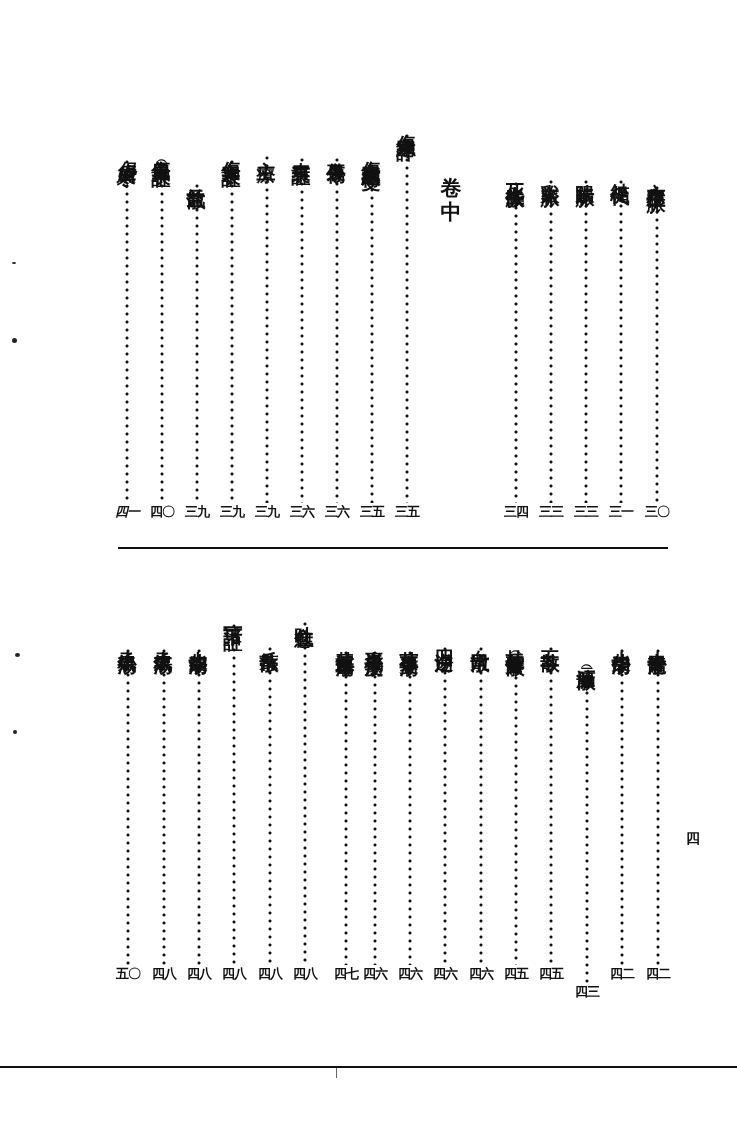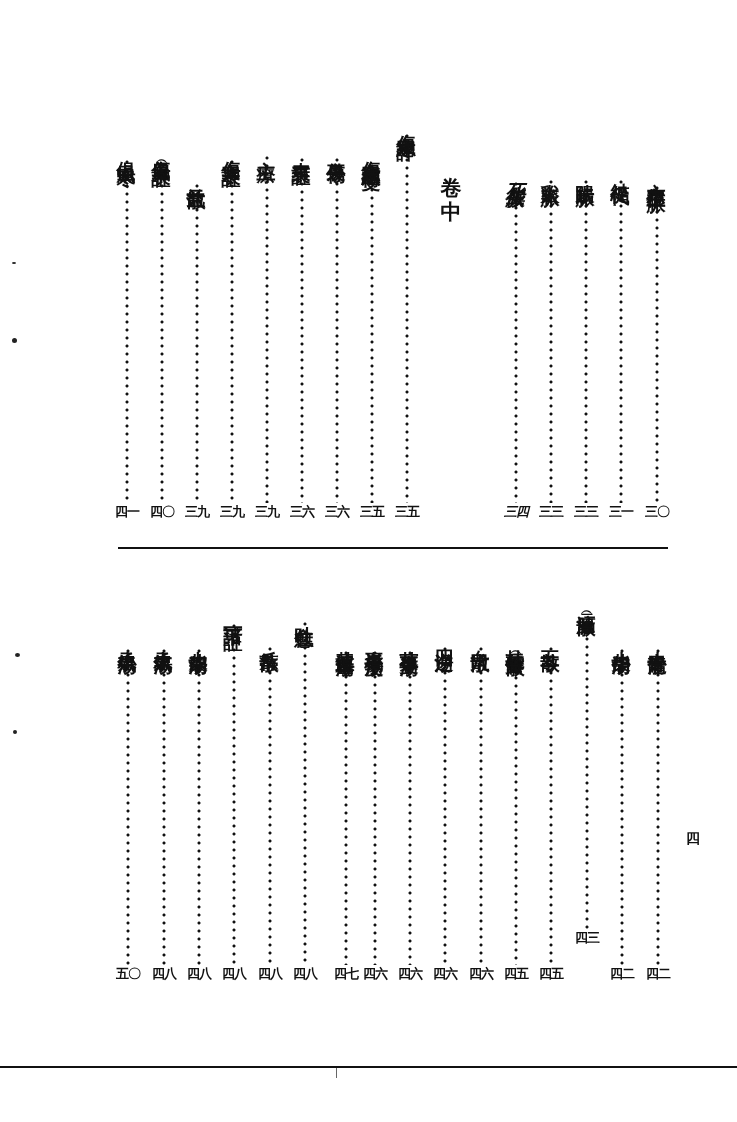--- a/index.html
+++ b/index.html
@@ -40,21 +40,21 @@
   <div class="col" style="left:575px; top:168px; height:350px;">
     <span class="title">趺陽脈</span>
     <span class="lead"></span>
     <span class="pg">三三</span>
   </div>
   <div class="col" style="left:540px; top:168px; height:350px;">
     <span class="title">太谿脈</span>
     <span class="lead"></span>
     <span class="pg">三三</span>
   </div>
-  <div class="col" style="left:505px; top:168px; height:350px;font-style:italic;">
+  <div class="col" style="left:505px; top:168px; height:350px;">
     <span class="title">死生脈候</span>
     <span class="lead"></span>
     <span class="pg">三四</span>
   </div>
 
   <div class="col" style="left:396px; top:120px; height:398px;">
     <span class="title">傷寒總評</span>
     <span class="lead"></span>
     <span class="pg">三五</span>
   </div>
@@ -87,41 +87,41 @@
     <span class="title">益元散</span>
     <span class="lead"></span>
     <span class="pg">三九</span>
   </div>
   <div class="col" style="left:151px; top:146px; height:372px;">
     <span class="title">傷風表証</span>
     <span class="note">（一曰中風）</span>
     <span class="lead"></span>
     <span class="pg">四〇</span>
   </div>
-  <div class="col" style="left:116px; top:146px; height:372px;">
+  <div class="col" style="left:116px; top:146px; height:372px;font-style:italic;">
     <span class="title">俱中風寒</span>
     <span class="lead"></span>
     <span class="pg">四一</span>
   </div>
 </div>
 
 <div class="rule" style="left:118px; top:547px; width:550px; height:2px;"></div>
 
 <div>
   <div class="col" style="left:647px; top:635px; height:345px;">
     <span class="title">小青龍湯</span>
     <span class="lead"></span>
     <span class="pg">四二</span>
   </div>
   <div class="col" style="left:611px; top:635px; height:345px;">
     <span class="title">小柴胡湯</span>
     <span class="lead"></span>
     <span class="pg">四二</span>
   </div>
-  <div class="col" style="left:576px; top:599px; height:345px;">
+  <div class="col" style="left:576px; top:653px; height:345px;">
     <span class="title">涼膈散</span>
     <span class="note">（一名連翹飲子）</span>
     <span class="lead"></span>
     <span class="pg">四三</span>
   </div>
   <div class="col" style="left:540px; top:635px; height:345px;">
     <span class="title">五苓散</span>
     <span class="lead"></span>
     <span class="pg">四五</span>
   </div>

